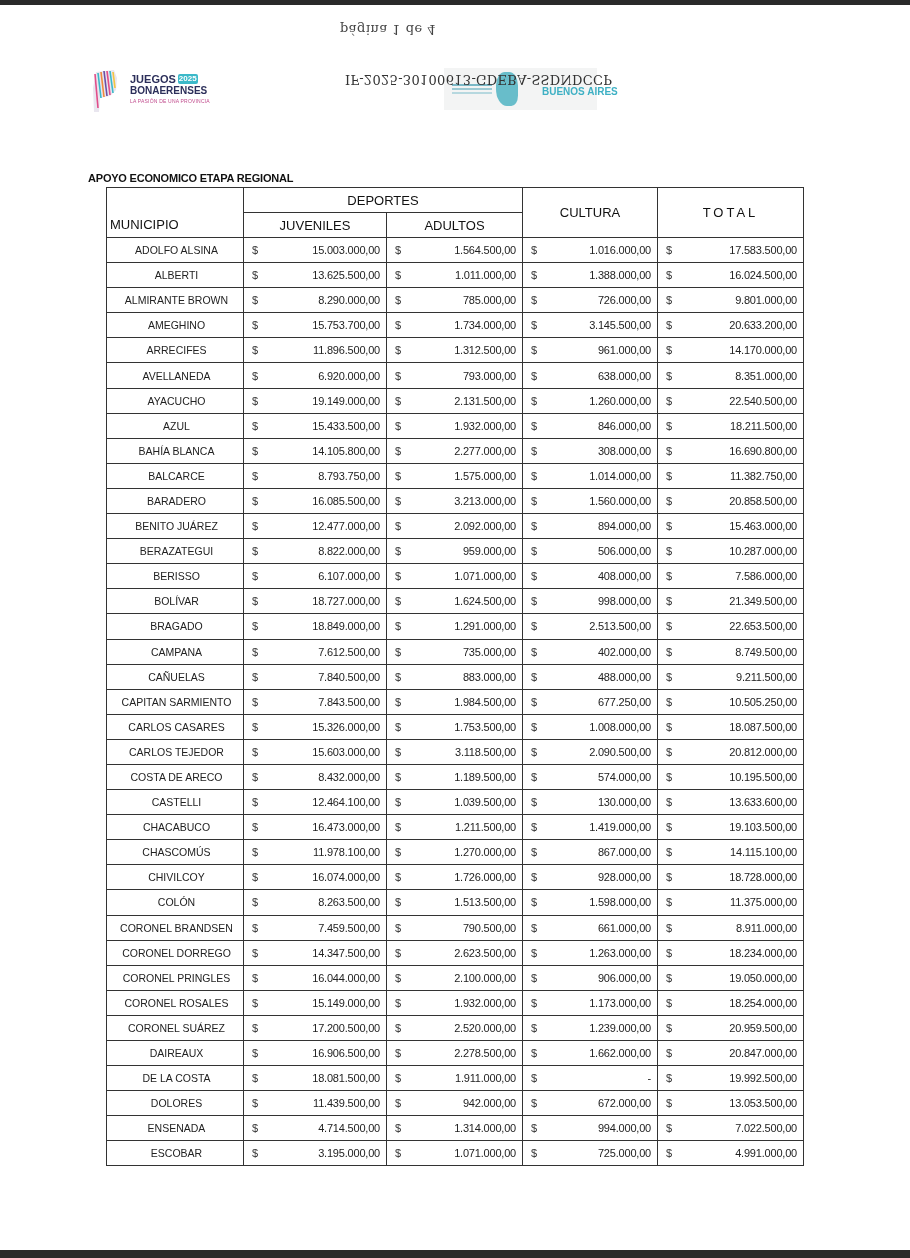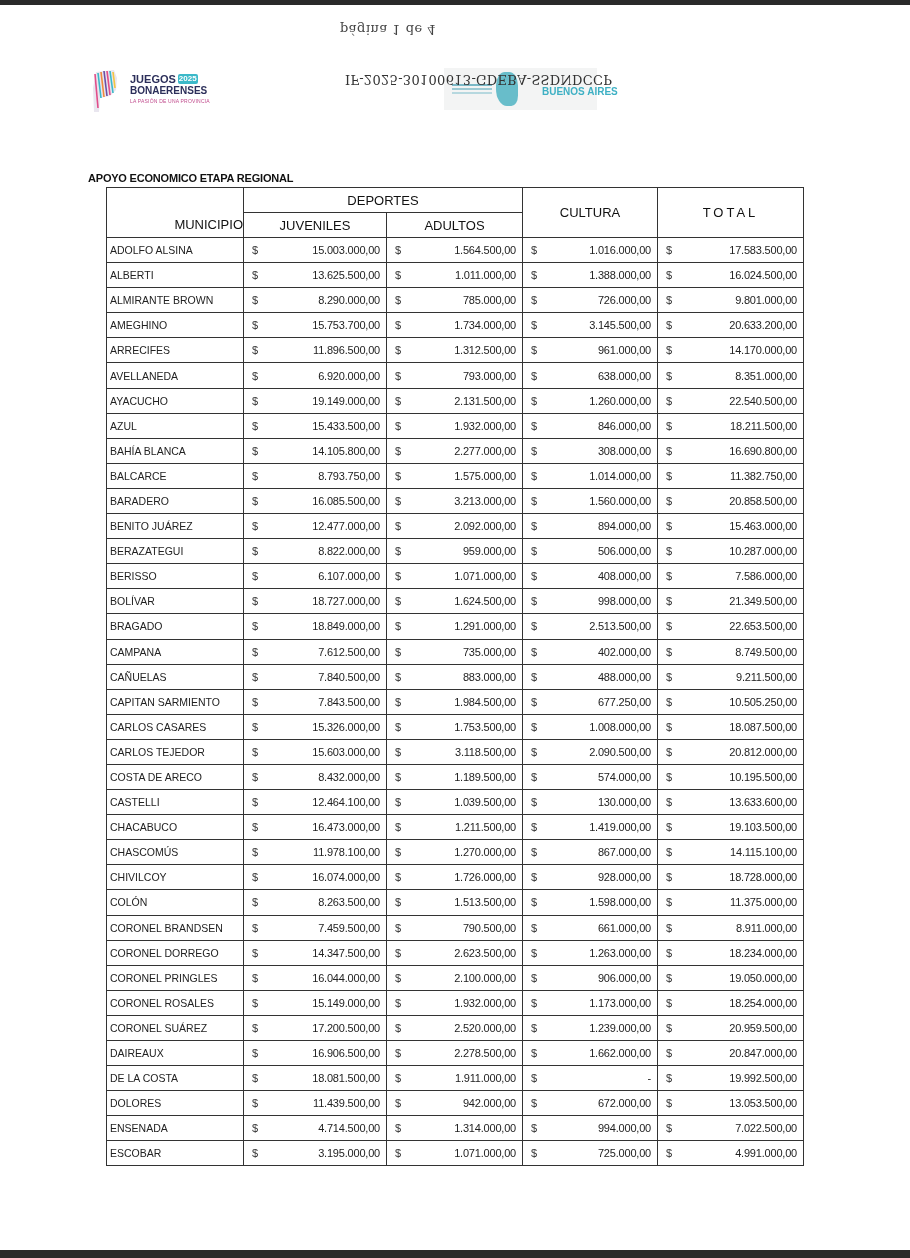--- a/index.html
+++ b/index.html
@@ -18,25 +18,25 @@
   .logo-ba { position:absolute; left:444px; top:68px; width:153px; height:42px; background:#f3f4f4; }
   .logo-ba-map { position:absolute; left:52px; top:4px; width:22px; height:34px; background:#4fb3c2; border-radius:40% 40% 30% 50%; opacity:0.85; }
   .logo-ba-text { position:absolute; left:78px; top:18px; font-size:10px; font-weight:bold; color:#3eb0c4; white-space:nowrap;padding-left:20px; }
   .logo-ba-small { position:absolute; left:8px; top:16px; width:40px; height:2px; background:#7ab8c6; box-shadow:0 4px 0 #9ccad4, 0 8px 0 #b6d8df; }
   .doc-title { position:absolute; left:88px; top:142px; font-size:11px; font-weight:bold; color:#111; letter-spacing:-0.2px;margin-top:30px; }
   table.grid { position:absolute; left:106px; top:187px; border-collapse:collapse; width:697px; table-layout:fixed; font-size:11px; }
   table.grid th, table.grid td { border:1.2px solid #333; padding:0; }
   table.grid th { font-weight:normal; font-size:13px; color:#111;margin-top:24px; }
   .h-dep { height:24px; text-align:center; vertical-align:middle; }
   .h-sub { height:24px; text-align:center; vertical-align:middle; }
-  .h-mun { text-align:right; vertical-align:bottom; padding:0 0 5px 3px !important; }
+  .h-mun { text-align:left; vertical-align:bottom; padding:0 0 5px 3px !important; }
   .h-cult, .h-tot { text-align:center; vertical-align:middle; }
   .h-tot { letter-spacing:3px; }
   tr.row td { height:24.1px; vertical-align:middle; }
-  td.mun { padding-left:3px !important; font-size:10.5px; color:#222; white-space:nowrap; overflow:hidden; }
+  td.mun { padding-left:3px !important; font-size:10.5px; color:#222; white-space:nowrap; overflow:hidden;text-align:center; }
   td.money { position:relative; }
   .cur { position:absolute; left:8px; top:50%; transform:translateY(-50%); font-size:11px; color:#333; }
   .amt { display:block; text-align:right; padding-right:6px; font-size:11px; color:#222; letter-spacing:-0.2px; }
 </style>
 </head>
 <body>
 
 <div class="topbar"></div>
 
 <div class="page-num">página 1 de 4</div>

